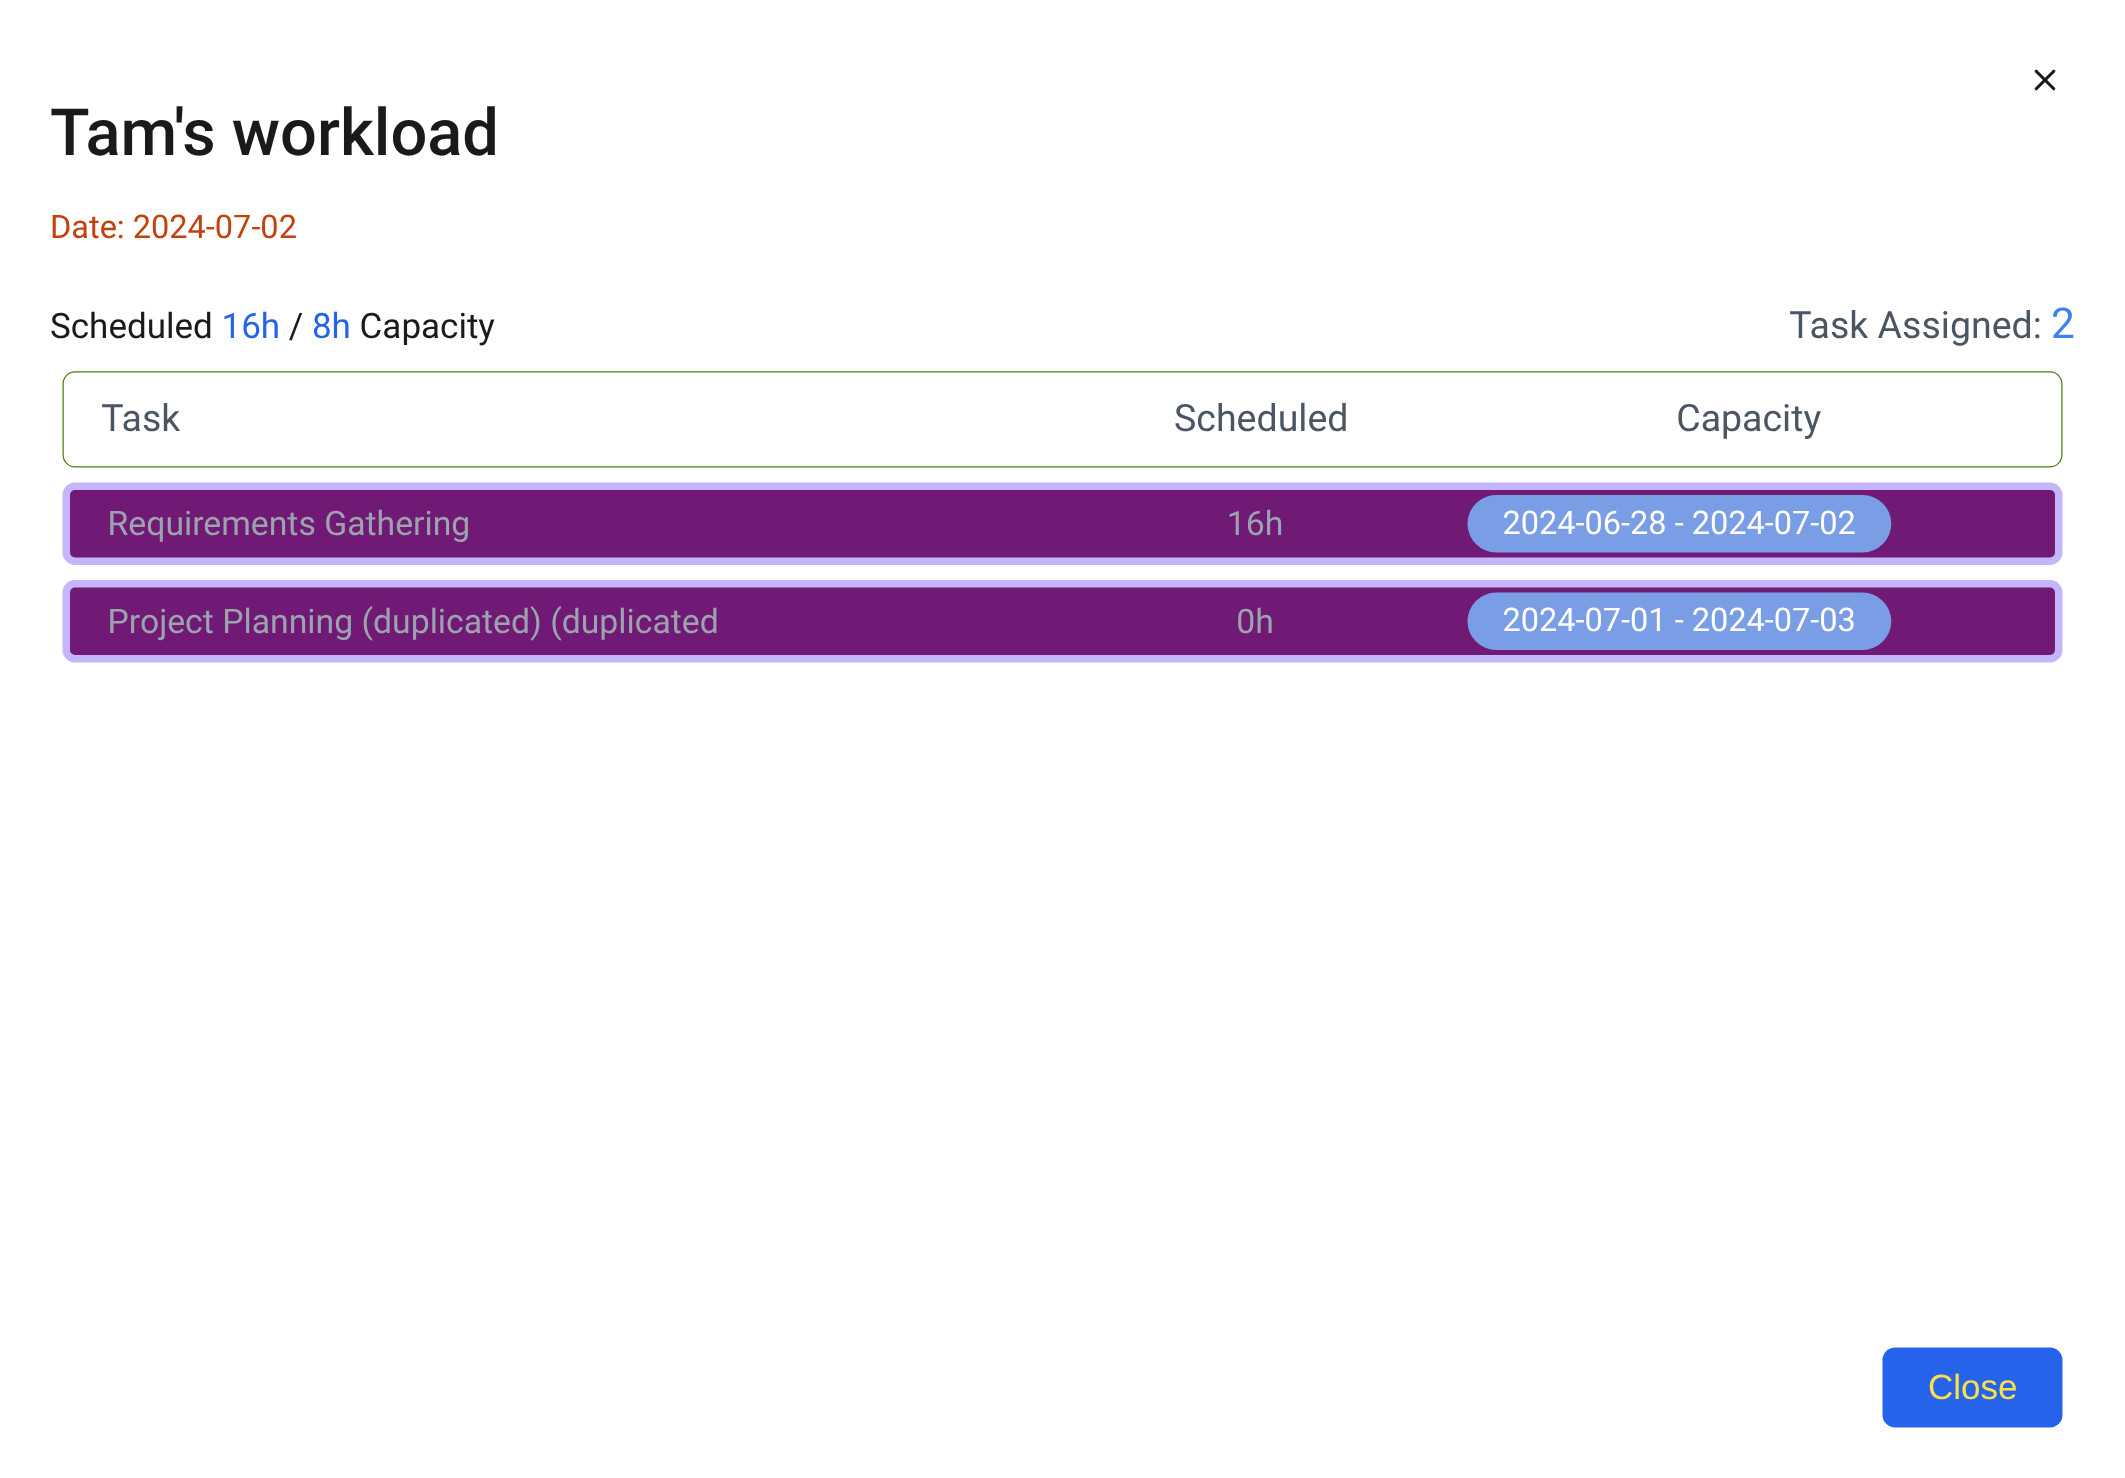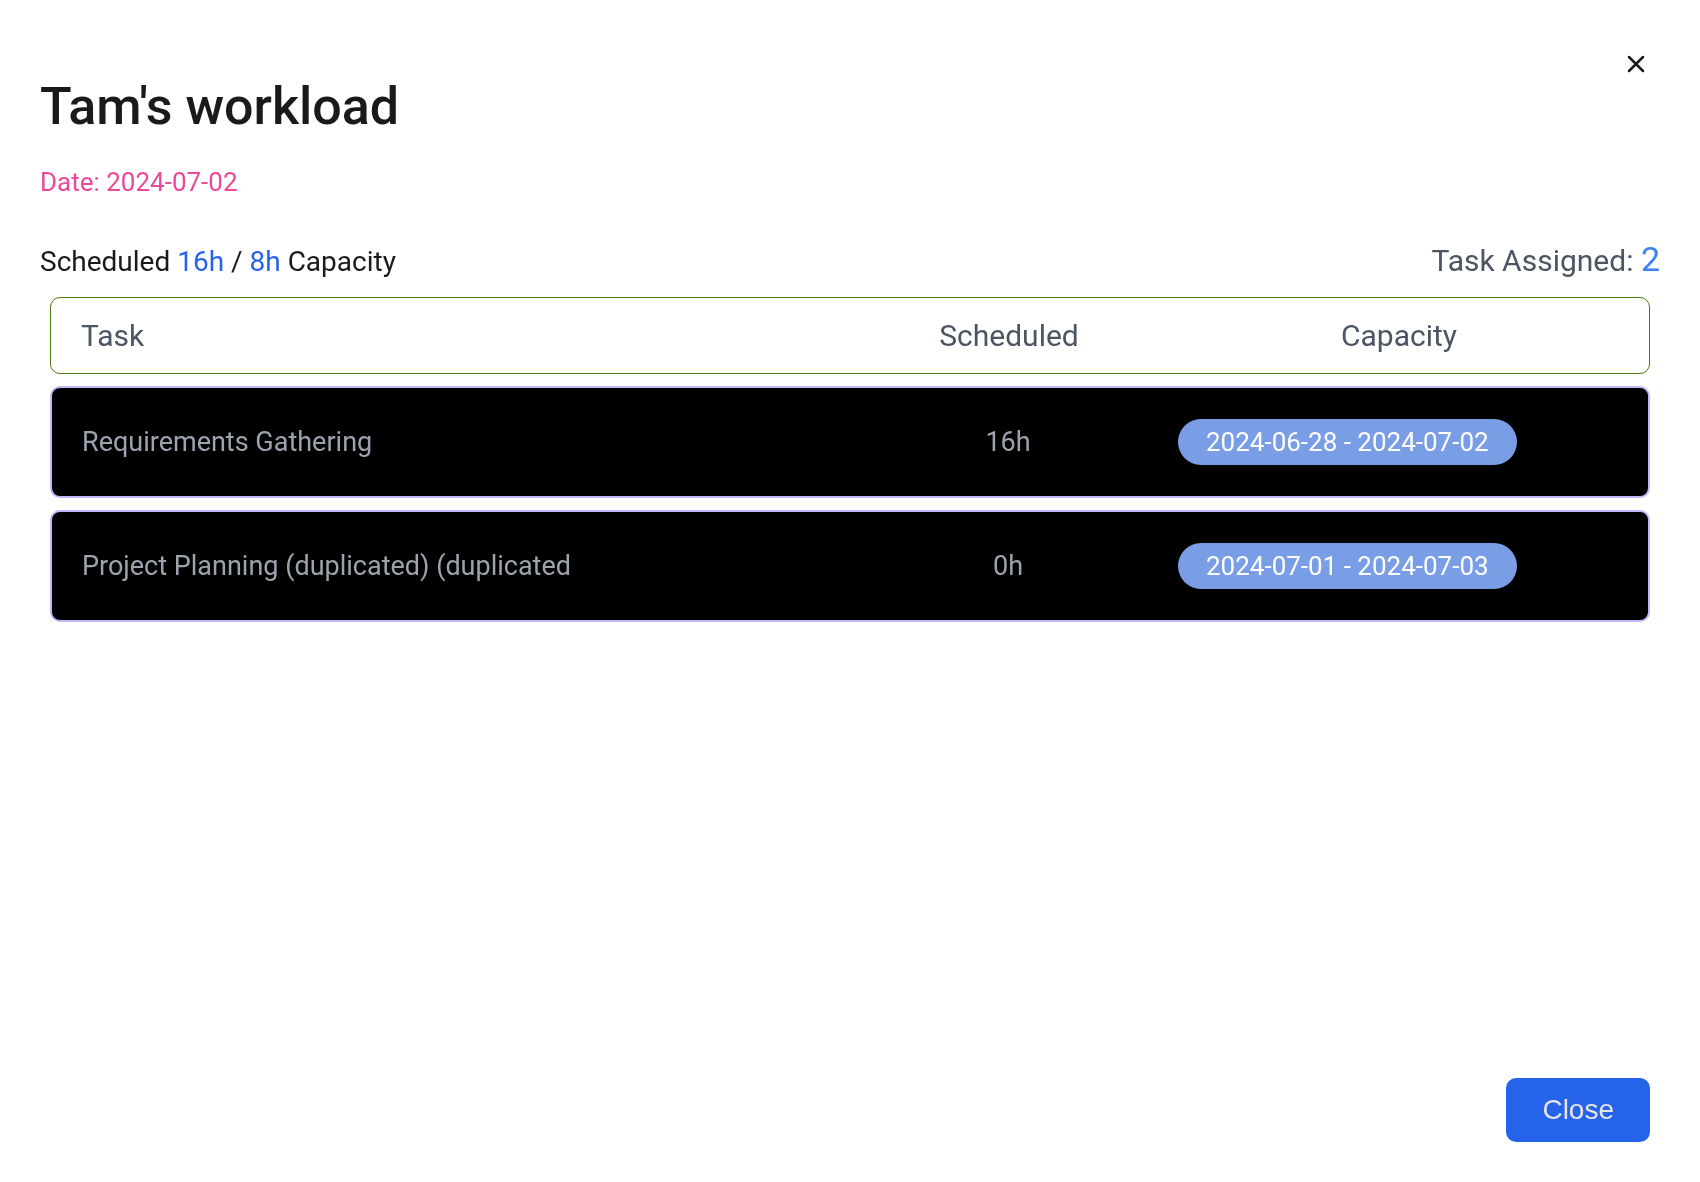--- a/index.html
+++ b/index.html
@@ -32,21 +32,21 @@
     }
     .title {
       font-size: 52px;
       font-weight: 500;
       color: #1a1a1a;
       margin-top: 36px;
       margin-bottom: 30px;
     }
     .date-line {
       font-size: 26px;
-      color: #ec4899;
+      color: #c2410c;
       margin-bottom: 42px;
     }
     .summary-row {
       display: flex;
       justify-content: space-between;
       align-items: baseline;
       margin-bottom: 18px;
     }
     .scheduled-summary {
       font-size: 28px;
@@ -81,25 +81,25 @@
       font-size: 30px;
       color: #4b5563;
     }
     .table-header .col.center {
       text-align: center;
     }
     .table-row {
       display: grid;
       grid-template-columns: 1fr 340px 440px;
       align-items: center;
-      border: 2px solid #c4b5fd;
+      border: 6px solid #c4b5fd;
       border-radius: 10px;
-      padding: 31px 30px;
+      padding: 4px 30px;
       margin-bottom: 12px;
-      background: #000000;
+      background: #701a75;
     }
     .task-name {
       font-size: 27px;
       color: #9ca3af;
       white-space: nowrap;
       overflow: hidden;
       text-overflow: clip;
       max-width: 520px;
     }
     .task-scheduled {
@@ -116,21 +116,21 @@
       color: #fff;
       font-size: 26px;
       padding: 8px 28px;
       border-radius: 999px;
     }
     .close-button {
       position: absolute;
       bottom: 40px;
       right: 50px;
       background: #2563eb;
-      color: #e5e5e5;
+      color: #fde047;
       font-size: 28px;
       padding: 16px 36px;
       border: none;
       border-radius: 10px;
       cursor: pointer;
     }
   </style>
 </head>
 <body>
 

